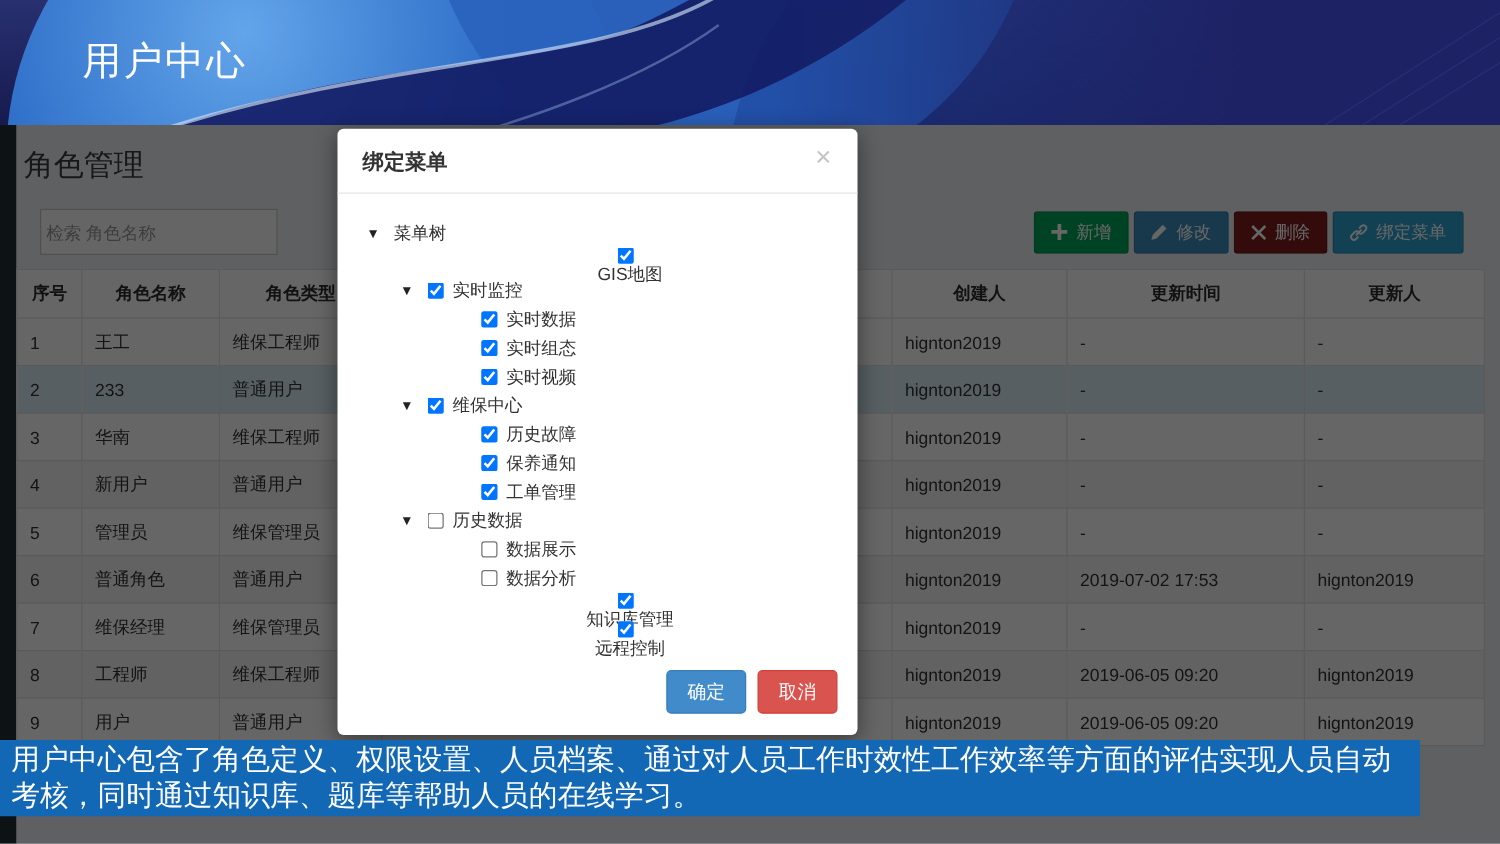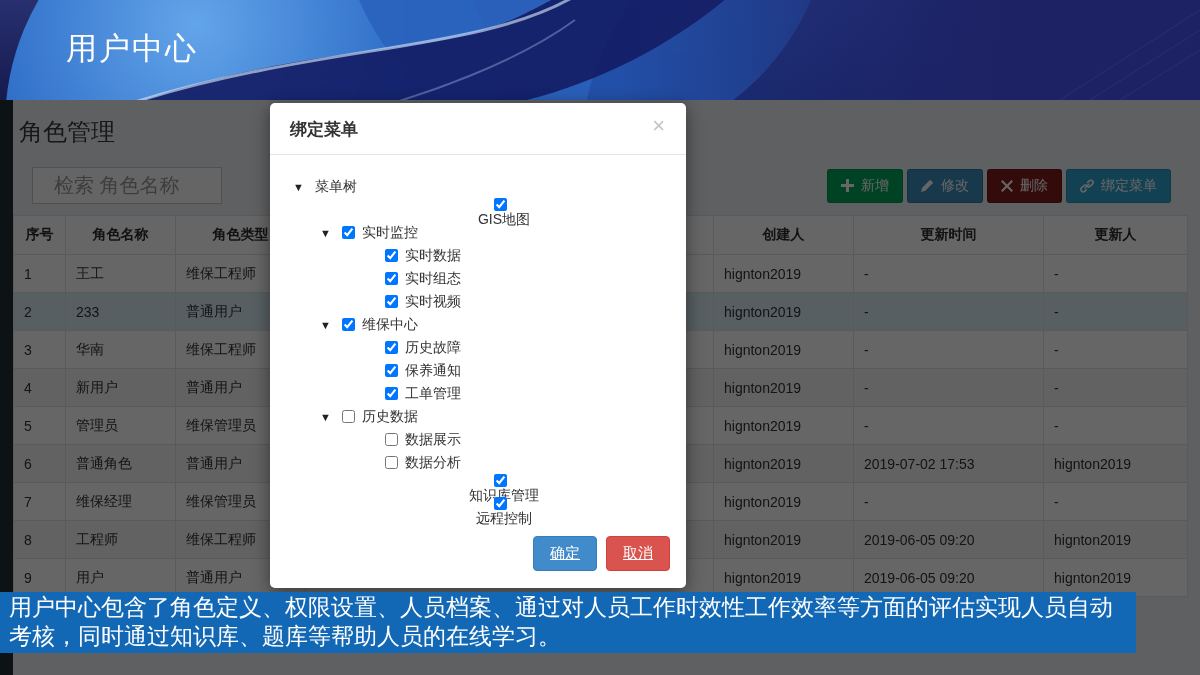--- a/index.html
+++ b/index.html
@@ -14,21 +14,21 @@
   .brand .antelope{position:absolute;right:-8px;top:2px;}
   .brand .bname{position:absolute;left:0;top:34px;font-size:40px;font-weight:bold;font-style:italic;letter-spacing:0px;}
   .brand .bsub{position:absolute;left:56px;top:74px;font-size:15px;letter-spacing:5px;font-weight:bold;}
 
   
   .page{position:absolute;left:0;top:100px;width:1200px;height:575px;background:#ecf0f5;}
   .side-strip{position:absolute;left:0;top:0;width:13px;height:575px;background:#222d32;}
   .content{position:absolute;left:13px;top:0;width:1174px;}
   .page-heading{margin:16px 0 0 6px;font-size:24px;font-weight:400;color:#3b3b3b;}
   .search-row{display:flex;justify-content:space-between;align-items:center;margin:19px 16px 11px 6px;}
-  .search-input{width:190px;height:37px;border:1px solid #c8c8c8;background:#fdfdfd;padding:0 21px;font-size:20px;color:#333;margin-left:13px;}
+  .search-input{width:190px;height:37px;border:1px solid #c8c8c8;background:#fdfdfd;padding:0 4px;font-size:14px;color:#333;margin-left:13px;}
   .search-input::placeholder{color:#9a9a9a;}
   .toolbar{display:flex;gap:4px;}
   .btn{display:inline-flex;align-items:center;gap:7px;height:34px;padding:0 13px;border:1px solid rgba(0,0,0,.12);border-radius:3px;color:#fff;font-size:14px;cursor:pointer;}
   .btn svg{flex:0 0 auto;}
   .btn-add{background:#00a65a;}
   .btn-edit{background:#3c8dbc;}
   .btn-del{background:#7f1d1d;}
   .btn-bind{background:#2fa4cf;}
 
   table.roles{border-collapse:collapse;width:1174px;background:#fff;font-size:14px;table-layout:fixed;}
@@ -48,21 +48,21 @@
   .modal-close{position:absolute;right:15px;top:11px;font-size:22px;color:#c3c3c3;background:none;border:none;cursor:pointer;line-height:1;}
   .modal-body{padding:20px 20px 0;}
   .trow{display:flex;align-items:center;height:23px;font-size:14px;color:#333;}
   .trow .caret{font-size:11px;color:#222;width:14px;margin-right:8px;cursor:pointer;}
   .trow input[type=checkbox]{width:13px;height:13px;margin:0 7px 0 0;cursor:pointer;}
   .lvl0{padding-left:3px;}
   .lvl1{padding-left:30px;}
   .lvl1.noarrow{padding-left:52px;flex-direction:column;}
   .lvl2{padding-left:95px;}
   .modal-footer{position:absolute;right:16px;bottom:17px;display:flex;gap:9px;}
-  .mbtn{border-radius:4px;color:#fff;font-size:15px;padding:7px 16px;cursor:pointer;text-decoration:underline;}
+  .mbtn{border-radius:4px;color:#fff;font-size:15px;padding:7px 16px;cursor:pointer;}
   .btn-ok{background:#428bca;border:1px solid #357ebd;}
   .btn-cancel{background:#d9534f;border:1px solid #d43f3a;}
 
   
   .footer-note{position:absolute;left:0;top:592px;width:1136px;height:61px;background:#1268b5;color:#fff;z-index:10;
     font-size:23px;line-height:29px;padding:1px 9px;letter-spacing:0;}
 </style>
 </head>
 <body>
 

